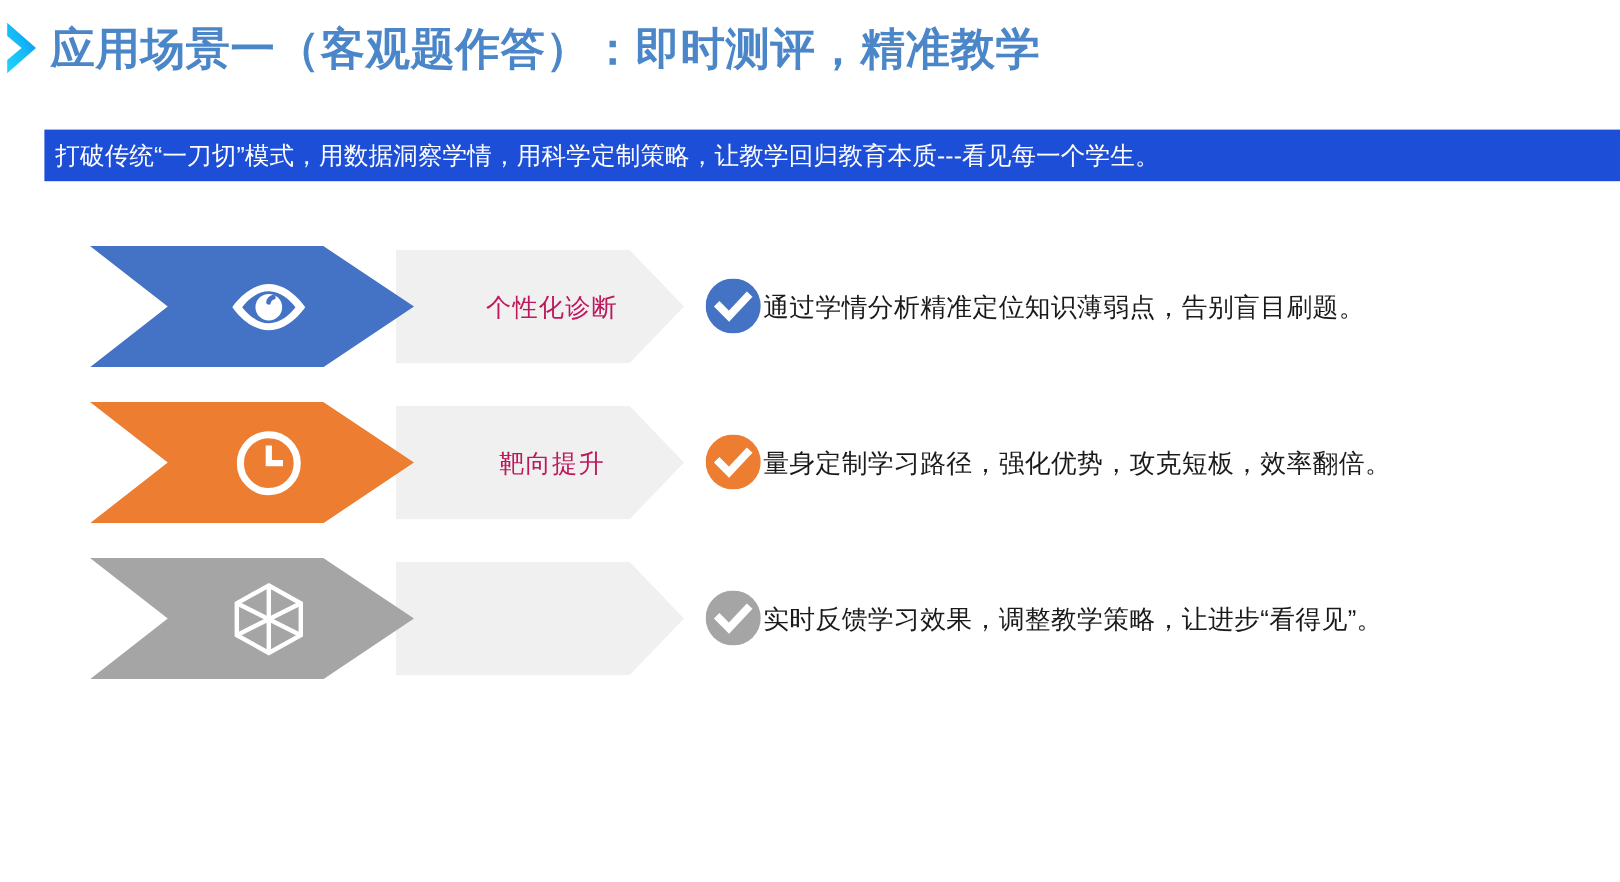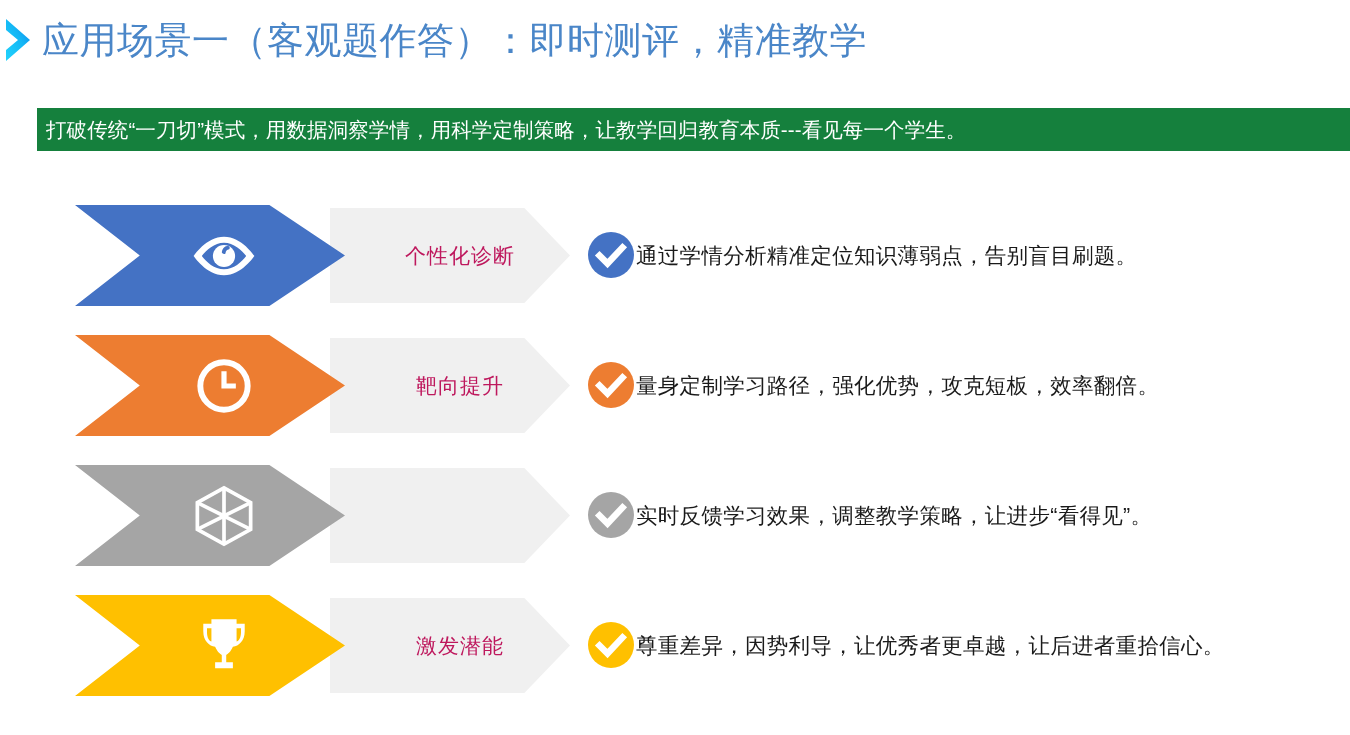--- a/index.html
+++ b/index.html
@@ -27,21 +27,21 @@
   .title-chevron {
     width: 34px;
     height: 46px;
     margin-left: 2px;
     margin-right: 6px;
     flex: none;
     display: block;
   }
   .title-text {
     font-size: 37px;
-    font-weight: normal;
+    font-weight: bold;
     color: #4A86C8;
     letter-spacing: 0.5px;
     white-space: nowrap;
     line-height: 1;
   }
 
   
   .banner {
     position: absolute;
     left: 37px;
@@ -155,21 +155,21 @@
         <stop offset="0%" stop-color="#21D4FD"></stop>
         <stop offset="55%" stop-color="#14B7F5"></stop>
         <stop offset="100%" stop-color="#0A84EE"></stop>
       </linearGradient>
     </defs>
     <path d="M4 2 L28 23 L4 44 L4 33 L16 23 L4 13 Z" fill="url(#chevGrad)"></path>
   </svg>
   <div class="title-text" style="color: rgb(74, 134, 200);">应用场景一（客观题作答）：即时测评，精准教学</div>
 </div>
 
-<div class="banner" style="background: #15803d; text-align: center;">
+<div class="banner" style="background: #1d4ed8; text-align: center;">
   <div class="banner-text" style="color: rgb(255, 255, 255);">打破传统“一刀切”模式，用数据洞察学情，用科学定制策略，让教学回归教育本质---看见每一个学生。</div>
 </div>
 
 <div class="rows">
 
   <div class="row row-0">
     <div class="gray-chev" style="background: rgb(240, 240, 240);"></div>
     <div class="gray-label">个性化诊断</div>
     <div class="color-arrow" id="arrow-0" style="background: rgb(68, 114, 196);">
       <svg class="arrow-icon" viewBox="0 0 100 100">
@@ -215,30 +215,14 @@
         </g>
       </svg>
     </div>
     <svg class="bullet" viewBox="0 0 46 46">
       <circle cx="23" cy="23" r="23" id="bullet-2" fill="#A5A5A5"></circle>
       <path d="M11.5 23.5 L19.5 31.5 L34.5 15.5" stroke="#ffffff" stroke-width="6.5" fill="none" stroke-linecap="square" stroke-linejoin="miter"></path>
     </svg>
     <div class="desc">实时反馈学习效果，调整教学策略，让进步“看得见”。</div>
   </div>
 
-  <div class="row row-3">
-    <div class="gray-chev" style="background: rgb(240, 240, 240);"></div>
-    <div class="gray-label">激发潜能</div>
-    <div class="color-arrow" id="arrow-3" style="background: rgb(255, 192, 0);">
-      <svg class="arrow-icon" viewBox="0 0 100 100">
-        <path d="M33 14 L67 14 L67 20 L78 20 L78 30 C78 43 70 50 62 51 C59 58 55 61 53 62 L53 72 L62 72 L62 80 L38 80 L38 72 L47 72 L47 62 C45 61 41 58 38 51 C30 50 22 43 22 30 L22 20 L33 20 Z
-                 M67 26 L67 44 C72 42 73 36 73 30 L73 26 Z
-                 M33 26 L27 26 L27 30 C27 36 28 42 33 44 Z" fill="#ffffff"></path>
-      </svg>
-    </div>
-    <svg class="bullet" viewBox="0 0 46 46">
-      <circle cx="23" cy="23" r="23" id="bullet-3" fill="#FFC000"></circle>
-      <path d="M11.5 23.5 L19.5 31.5 L34.5 15.5" stroke="#ffffff" stroke-width="6.5" fill="none" stroke-linecap="square" stroke-linejoin="miter"></path>
-    </svg>
-    <div class="desc">尊重差异，因势利导，让优秀者更卓越，让后进者重拾信心。</div>
-  </div>
 
 </div>
 
 </body></html>

